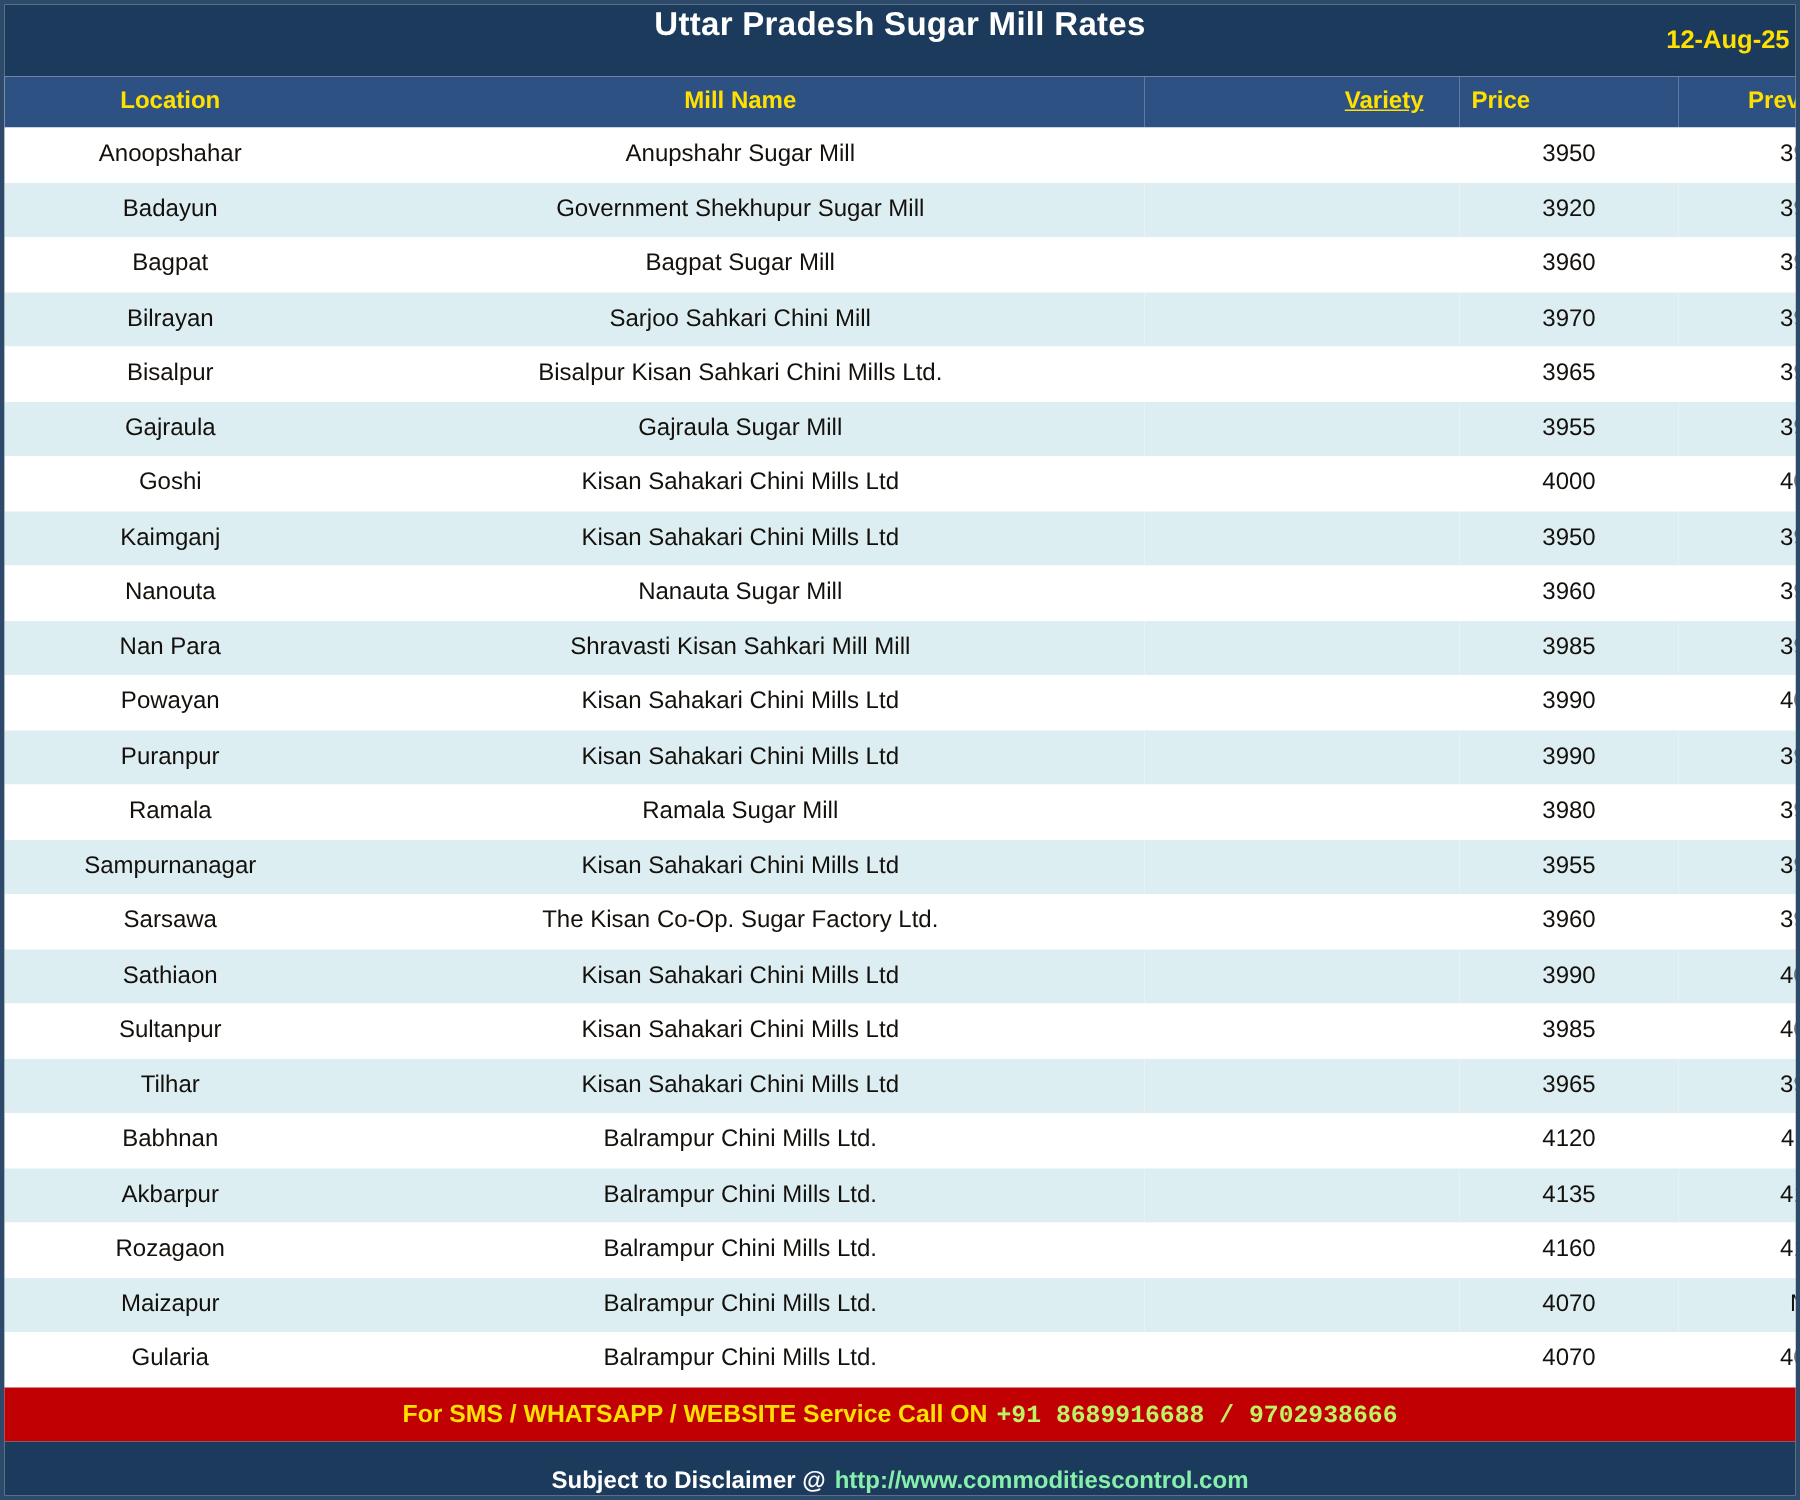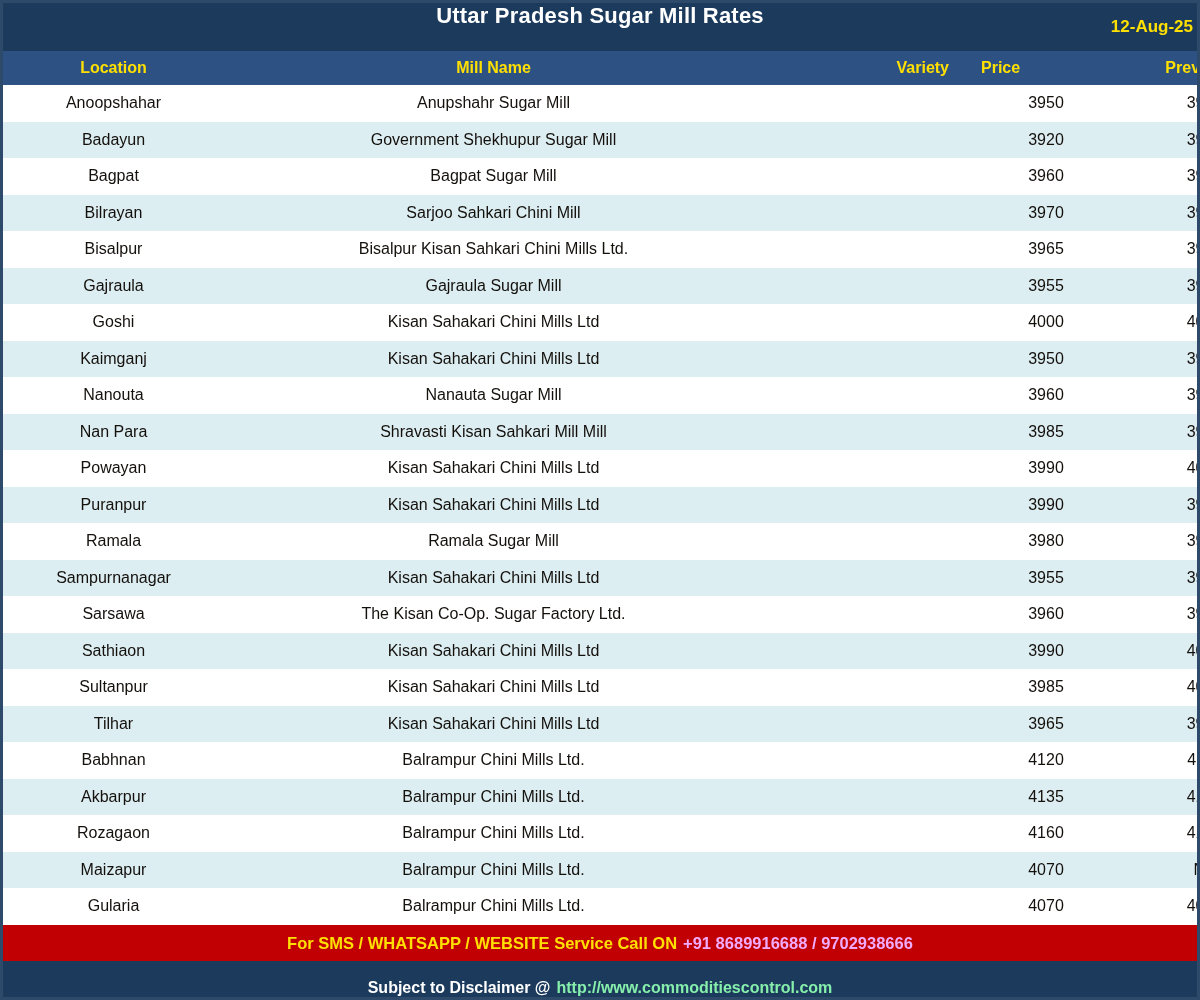--- a/index.html
+++ b/index.html
@@ -58,21 +58,21 @@
     background: #2d5182;
     color: #ffe000;
     font-size: 16px;
     font-weight: bold;
     height: 34px;
     padding: 0 8px;
     border: none;
   }
   .col-location { width: 205px; text-align: center; }
   .col-mill     { width: 523px; text-align: center; }
-  .col-variety  { width: 178px; text-align: right; padding-right: 24px !important; }
+  .col-variety  { width: 178px; text-align: right; padding-right: 24px !important; text-decoration: underline; }
   .col-price    { width: 130px; text-align: left; }
   .col-prev     { width: 155px; text-align: center; }
 
   tbody td {
     height: 36.5px;
     font-size: 16px;
     color: #14100c;
     padding: 0 8px;
     border: none;
   }
@@ -94,24 +94,25 @@
     align-items: center;
     justify-content: center;
     flex: 0 0 auto;
   }
   .footer-red .f1 {
     color: #ffe000;
     font-size: 16.5px;
     font-weight: bold;
   }
   .footer-red .f2 {
-    color: #f0abfc;
+    color: #bef264;
     font-size: 16.5px;
     font-weight: bold;
     margin-left: 6px;
+    font-family: Liberation Mono, monospace;
   }
   .footer-blue {
     background: #1b3a5c;
     height: 36px;
     display: flex;
     align-items: flex-end;
     justify-content: center;
     flex: 0 0 auto;
   }
   .footer-blue .f3 {

